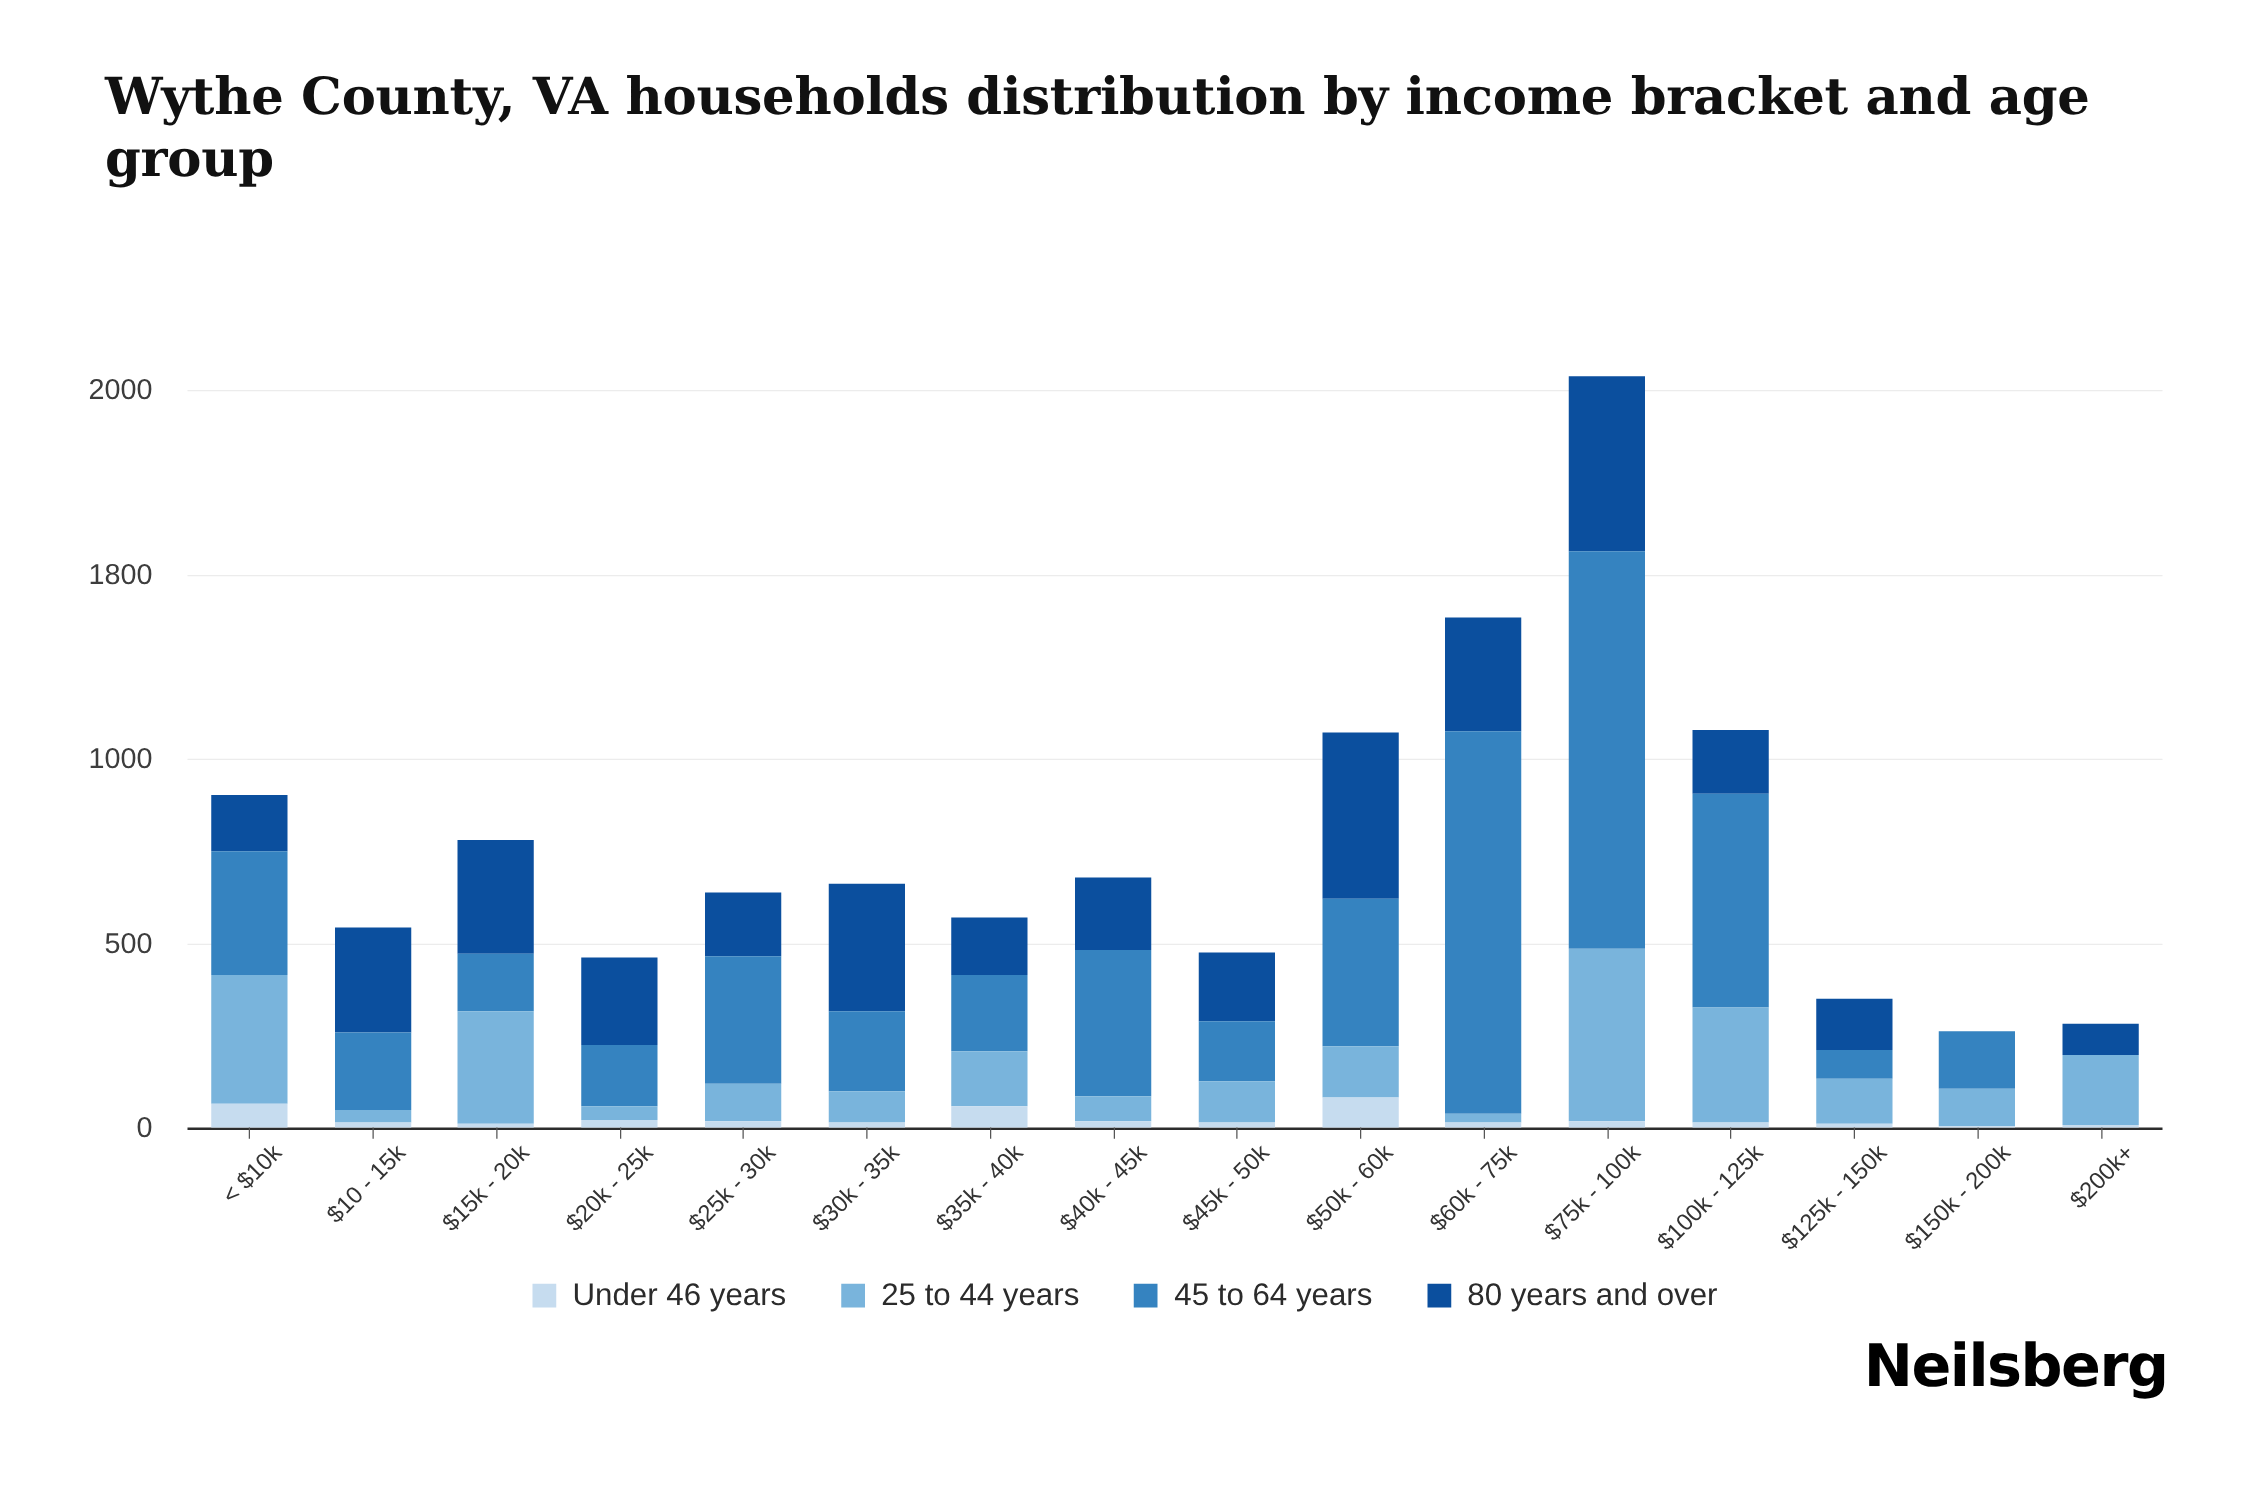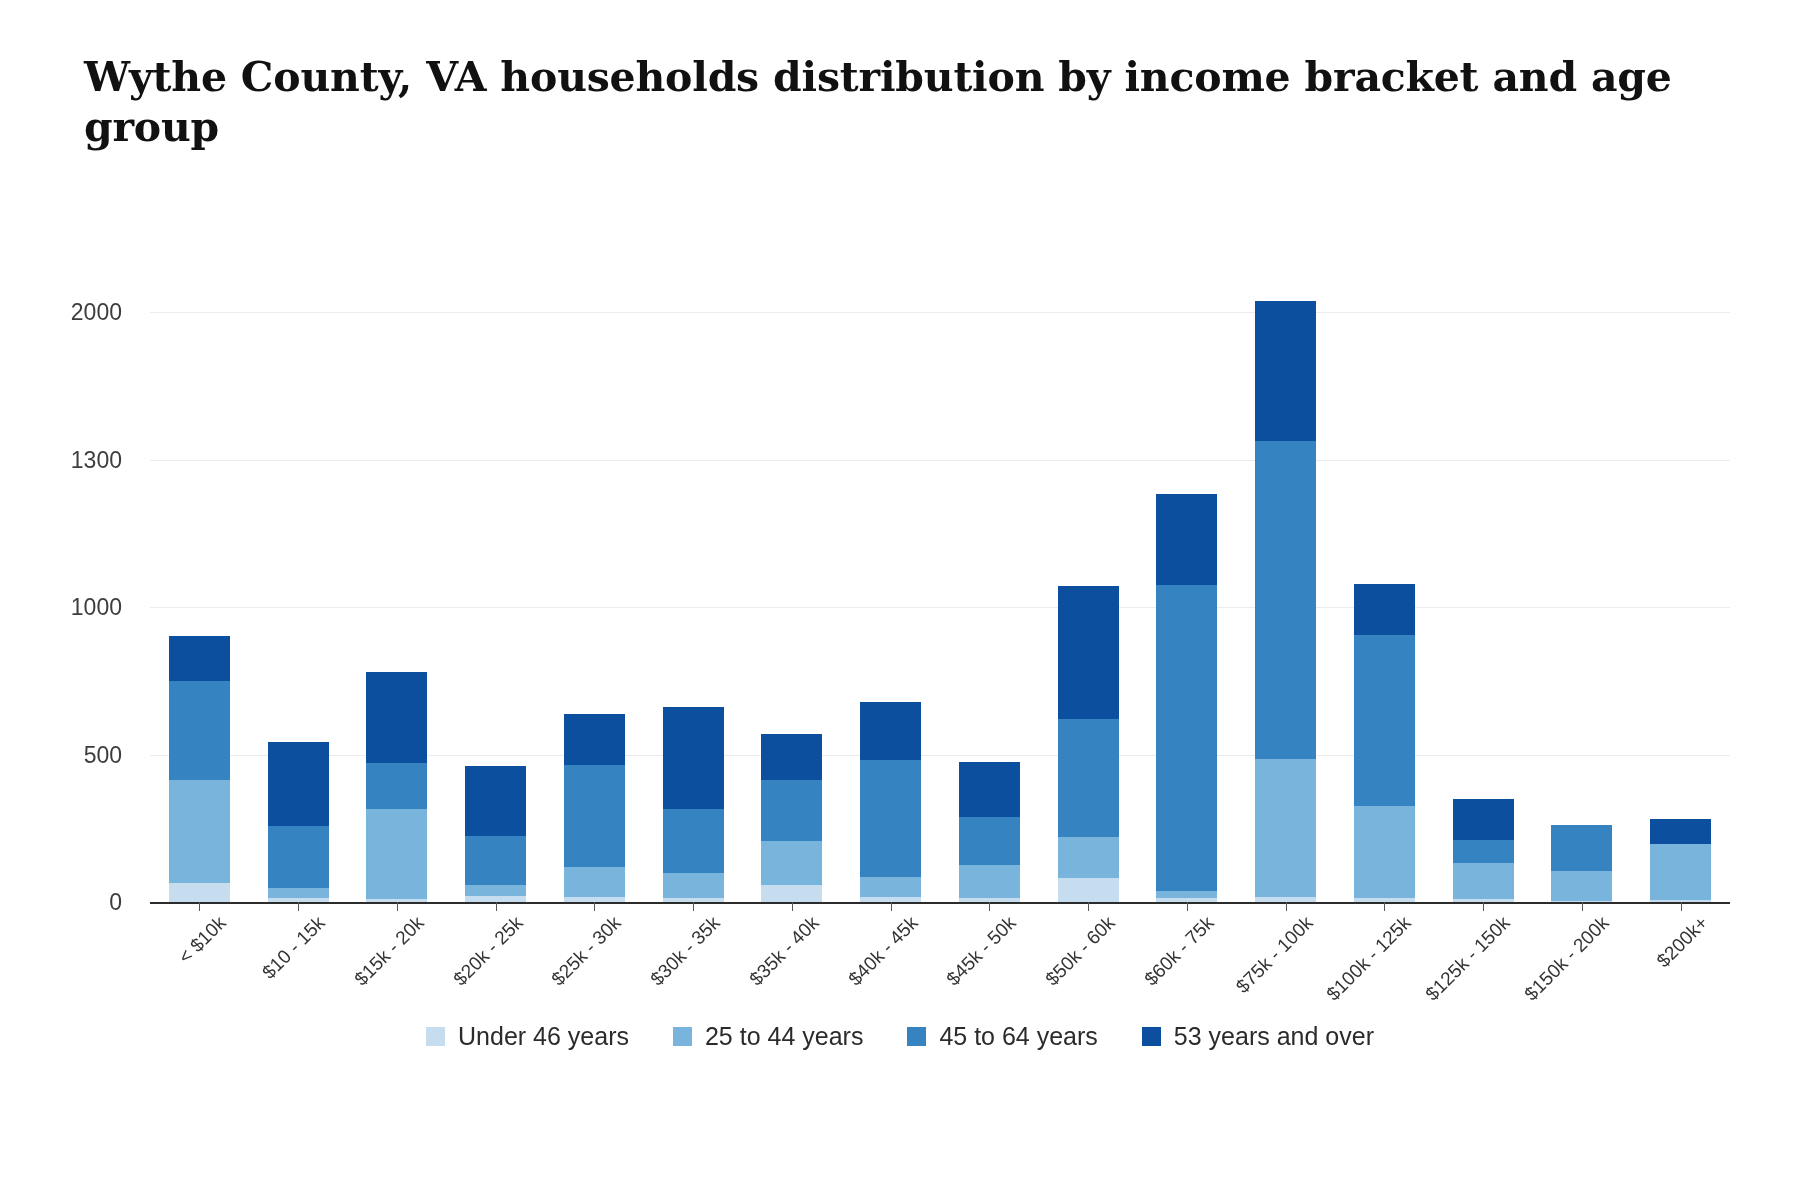--- a/index.html
+++ b/index.html
@@ -218,21 +218,21 @@
         <div class="gridline zero-line" style="top: 590px;"></div>
         <div class="gridline" style="top: 442.5px;"></div>
         <div class="gridline" style="top: 295px;"></div>
         <div class="gridline" style="top: 147.5px;"></div>
         <div class="gridline" style="top: 0px;"></div>
       </div>
     <div class="ylabels" id="ylabels">
         <div class="ylabel" style="top: 590px;">0</div>
         <div class="ylabel" style="top: 442.5px;">500</div>
         <div class="ylabel" style="top: 295px;">1000</div>
-        <div class="ylabel" style="top: 147.5px;">1300</div>
+        <div class="ylabel" style="top: 147.5px;">1800</div>
         <div class="ylabel" style="top: 0px;">2000</div>
       </div>
     <div class="bars" id="bars">
         <div class="bar-group" style="left: 18.7625px; width: 61.225px;">
           <div class="bar-col">
             <div class="seg" title="&lt; $10k · 65 years and over: 153" style="height: 45.135px; background: rgb(11, 79, 158);"></div>
             <div class="seg" title="&lt; $10k · 45 to 64 years: 338" style="height: 99.71px; background: rgb(53, 131, 192);"></div>
             <div class="seg" title="&lt; $10k · 25 to 44 years: 347" style="height: 102.365px; background: rgb(121, 180, 220);"></div>
             <div class="seg" title="&lt; $10k · Under 25 years: 65" style="height: 19.175px; background: rgb(198, 220, 239);"></div>
           </div>
@@ -402,18 +402,19 @@
       <div class="legend-item">
         <span class="legend-swatch" style="background: rgb(121, 180, 220);"></span>
         <span class="legend-label">25 to 44 years</span>
       </div>
       <div class="legend-item">
         <span class="legend-swatch" style="background: rgb(53, 131, 192);"></span>
         <span class="legend-label">45 to 64 years</span>
       </div>
       <div class="legend-item">
         <span class="legend-swatch" style="background: rgb(11, 79, 158);"></span>
-        <span class="legend-label">53 years and over</span>
+        <span class="legend-label">80 years and over</span>
       </div>
     </div>
 
+  <div class="brand">Neilsberg</div>
 
 </div>
 
 </body></html>

